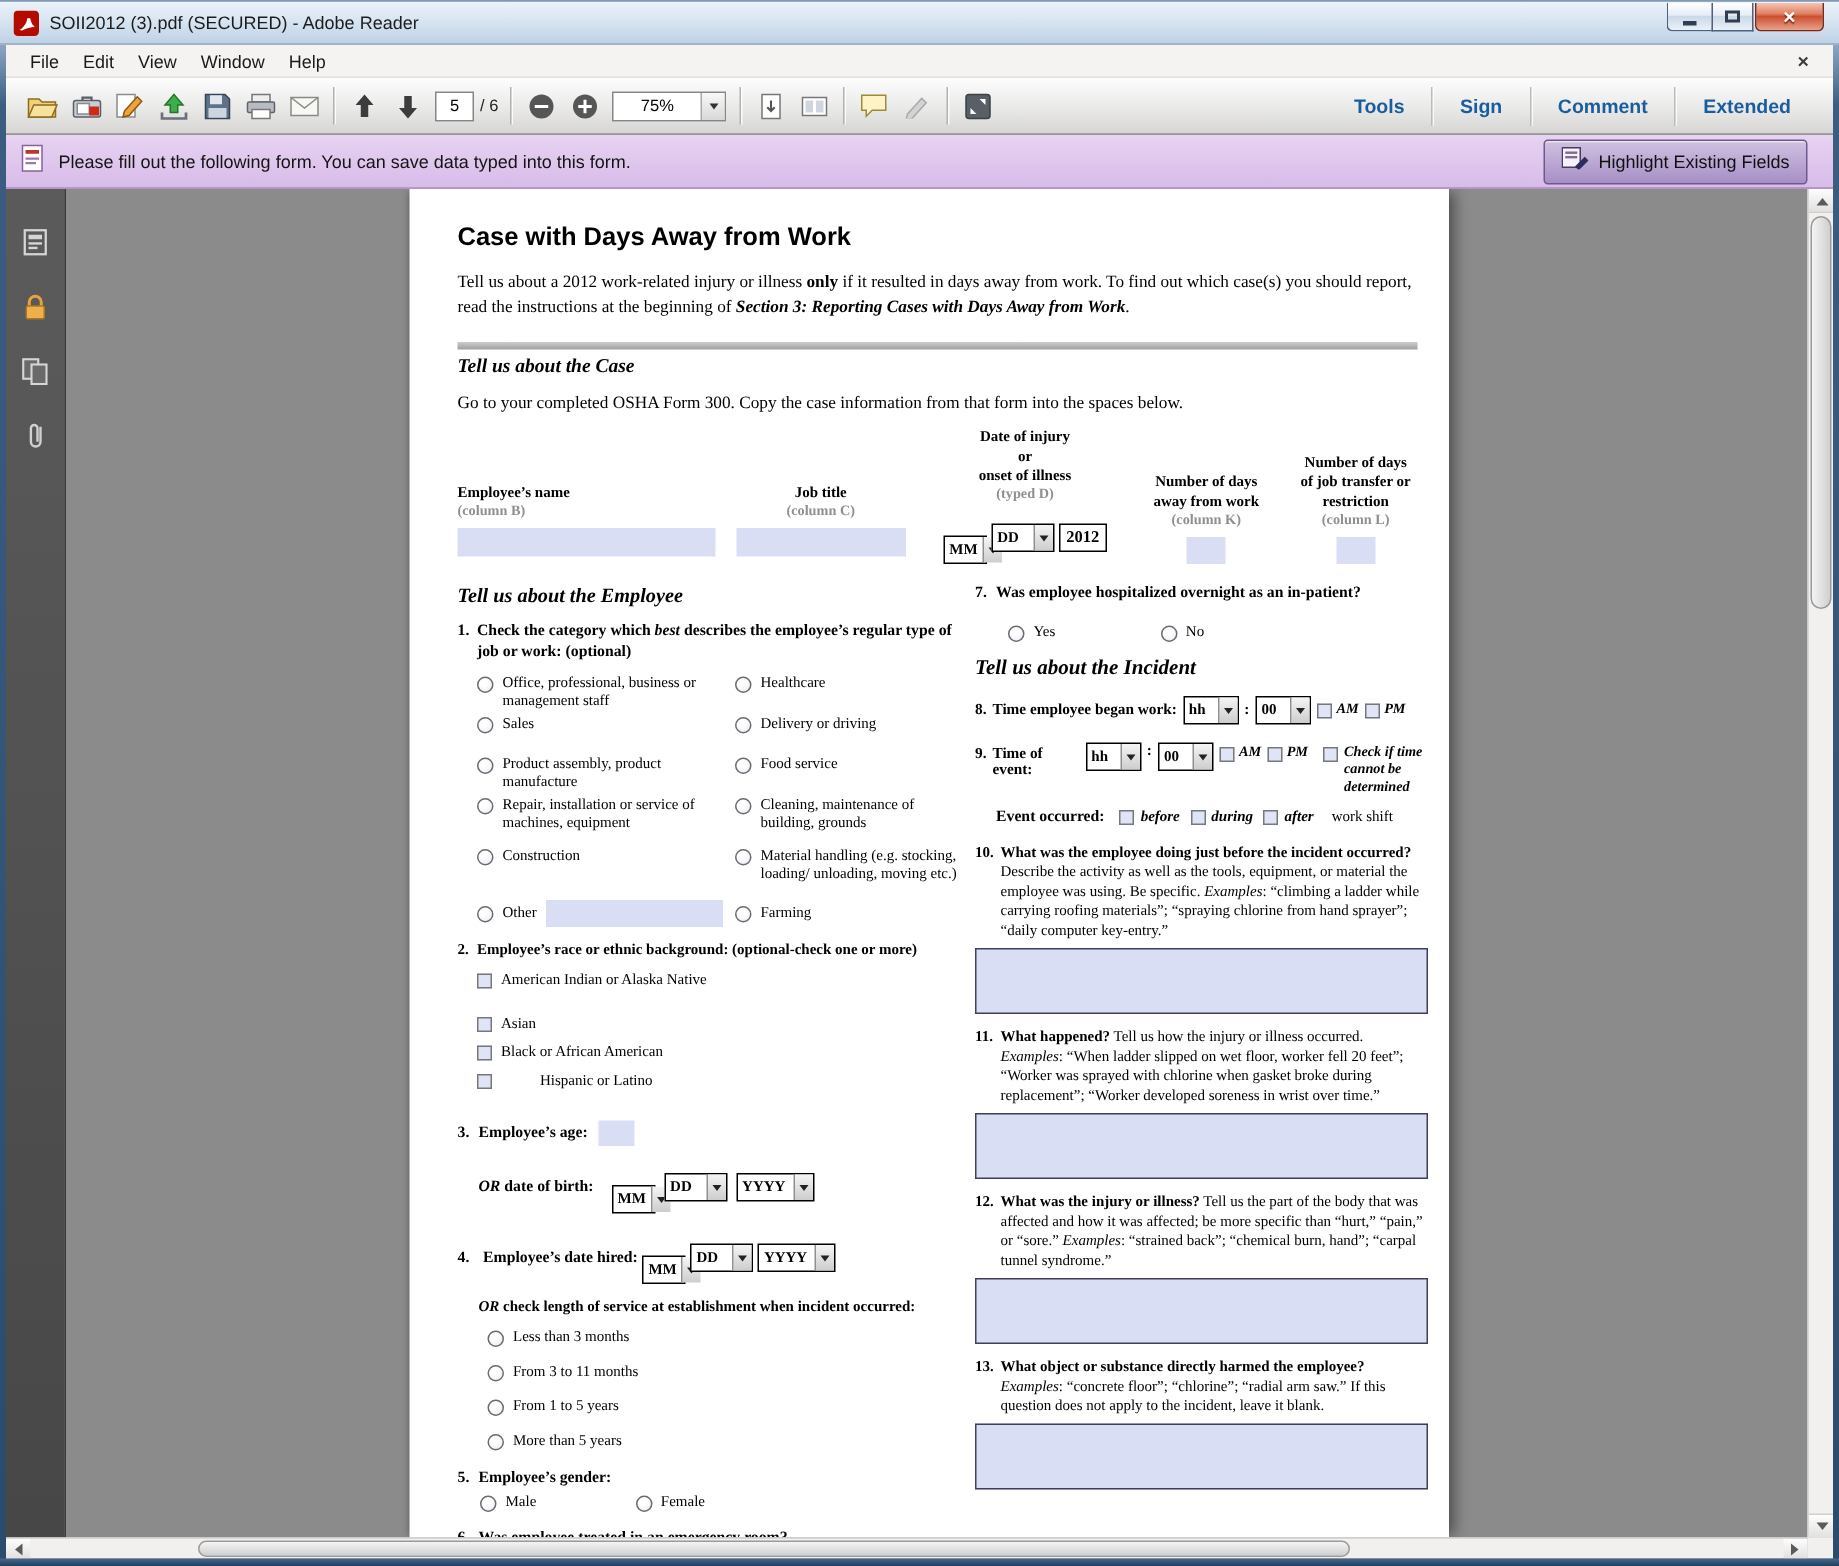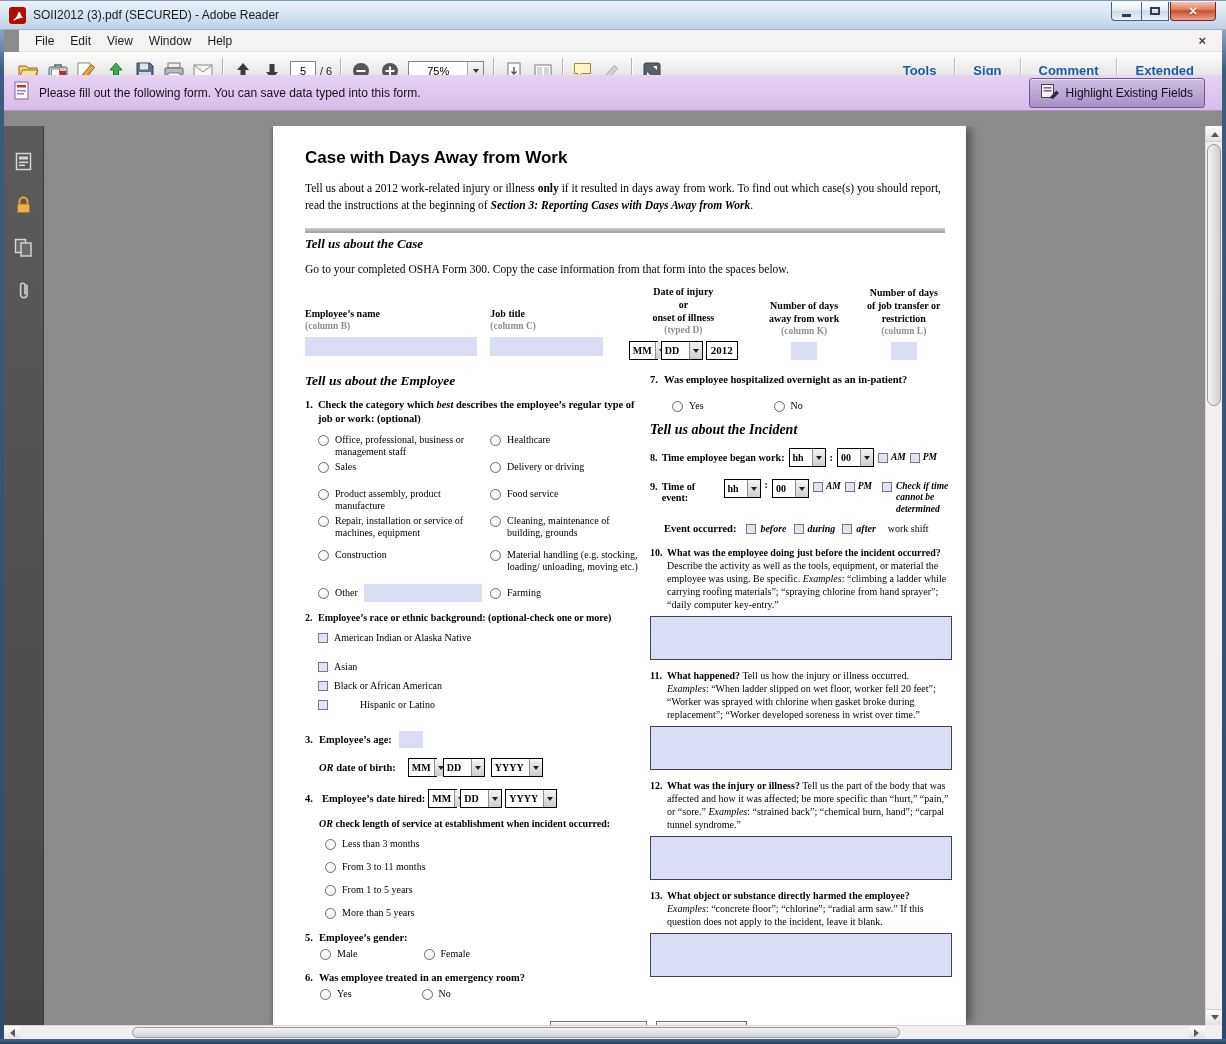--- a/index.html
+++ b/index.html
@@ -28,21 +28,21 @@
      background:linear-gradient(180deg,#ffffff 0%,#e6edf5 45%,#ccd8e6 50%,#e9f2fb 100%); }
   .win-btn.min { width:30px; border-radius:0 0 0 4px; border-right:0; }
   .win-btn.max { width:28px; }
   .win-btn.close { width:46px; margin-left:1px; border-radius:0 0 4px 4px; border-color:#7e2914;
      background:linear-gradient(180deg,#f6c4b4 0%,#e08064 40%,#cc4f30 50%,#e9a28c 100%); }
   .glyph-min { width:9px; height:3px; background:#2f3e52; margin-top:9px; }
   .glyph-max { width:10px; height:8px; border:2px solid #2f3e52; }
   .glyph-close { color:#fff; font-size:14px; font-weight:bold; line-height:1; text-shadow:0 1px 1px #7e2914; }
 
   
-  .menubar { position:absolute; top:30px; left:19px; right:4px; height:22px; background:#f4f3f1;
+  .menubar { position:absolute; top:30px; left:4px; right:4px; height:22px; background:#f4f3f1;
      border-bottom:1px solid #e3e0da; display:flex; align-items:center; padding:0 8px; z-index:40; }
   .menu-item { font-size:12px; color:#1a1a1a; padding:3px 8px; }
   .menubar-close { margin-left:auto; color:#3c3c3c; font-size:13px; font-weight:bold; padding-right:8px; }
 
   
   .toolbar { position:absolute; top:52px; left:4px; right:4px; height:38px;
      background:linear-gradient(180deg,#fdfdfd,#e9e9e8 55%,#d6d5d4);
      border-bottom:1px solid #959595; display:flex; align-items:center; padding:0 10px; z-index:40; }
   .tb-btn { width:29px; height:29px; display:flex; align-items:center; justify-content:center; flex:none; }
   .tb-sep { width:1px; height:25px; background:#b2b2b2; box-shadow:1px 0 0 rgba(255,255,255,.85); margin:0 5px; flex:none; }
@@ -52,21 +52,21 @@
   .zoom-box { display:flex; align-items:stretch; border:1px solid #868686; background:#fff; height:20px; margin:0 4px; }
   .zoom-val { font-size:11px; padding:3px 18px 0; min-width:36px; text-align:right; }
   .zoom-dd { width:16px; border-left:1px solid #a9a9a9; background:linear-gradient(#f8f8f8,#d8d8d8);
      display:flex; align-items:center; justify-content:center; }
   .tri-down { width:0; height:0; border:3.5px solid transparent; border-top:4.5px solid #333; margin-top:4px; }
   .tb-right { margin-left:auto; display:flex; align-items:center; height:100%; }
   .tb-label { font-size:13px; font-weight:bold; color:#1a5d9e; padding:0 18px; }
   .tb-rsep { width:1px; height:26px; background:#bcbcbc; box-shadow:1px 0 0 rgba(255,255,255,.8); }
 
   
-  .infobar { position:absolute; top:75px; left:4px; right:4px; height:36px;
+  .infobar { position:absolute; top:90px; left:4px; right:4px; height:36px;
      background:linear-gradient(180deg,#e7d3f2,#d8bbe9); border-bottom:1px solid #b493ca;
      display:flex; align-items:center; padding:0 10px; z-index:40; }
   .infobar-msg { font-size:12px; color:#141414; margin-left:9px; }
   .hef-btn { margin-left:auto; margin-right:7px; height:30px; display:flex; align-items:center; gap:7px;
      padding:0 11px; border:1px solid #70588f; border-radius:3px;
      background:linear-gradient(180deg,#cfc1e1,#a78fc7); box-shadow:inset 0 1px 0 rgba(255,255,255,.55);justify-content:center; }
   .hef-label { font-size:12px; color:#101010; }
 
   
   .sidebar { position:absolute; left:4px; top:126px; bottom:19px; width:40px;
@@ -108,34 +108,34 @@
   .intro { font-size:11.5px; line-height:1.45; max-width:648px; }
   .graybar { height:5px; width:640px; background:linear-gradient(#cdcdcd,#9f9f9f); margin:15px 0 3px; }
   .sec-head { font-size:13px; font-weight:bold; font-style:italic; margin:2px 0 11px; }
   .instruction { font-size:11.5px; margin-bottom:10px; }
 
   .case-table { display:flex; align-items:flex-end; gap:12px; margin-top:2px; }
   .ct-label { font-size:10px; font-weight:bold; line-height:1.3; }
   .ct-label.pre { white-space:pre-line; }
   .ct-sub { font-size:9.5px; font-weight:bold; color:#8f8f8f; margin-top:1px; }
   .ct-center { text-align:center; }
-  .ct-name { width:180px; } .ct-job { width:118px; } .ct-date { width:140px; }
+  .ct-name { width:180px; } .ct-job { width:118px;text-align:center; } .ct-date { width:140px; }
   .ct-k { width:86px; } .ct-l { width:96px; }
   .tfield { background:#d9def5; display:inline-block; }
   .name-field { width:172px; height:19px; margin-top:6px; }
   .job-field { width:113px; height:19px; margin-top:6px; }
   .date-fields { display:flex; gap:3px; justify-content:center; align-items:center; margin-top:6px; }
   .small-field { width:26px; height:18px; margin:6px auto 0; display:block; }
 
   .combo { display:inline-flex; align-items:stretch; border:1px solid #000; background:#fff; height:19px; flex:none; }
   .combo-val { flex:1; font-size:10px; font-weight:bold; padding:3px 3px 0; text-align:left; white-space:nowrap; }
   .combo-btn { width:13px; flex:none; background:linear-gradient(#f5f5f5,#cdcdcd); border-left:1px solid #8f8f8f;
      display:flex; align-items:center; justify-content:center; }
   .combo-btn::after { content:""; width:0; height:0; border:3px solid transparent; border-top:4px solid #222; margin-top:4px; }
-  .w-mm { width:29px; } .w-dd { width:42px; } .w-yy { width:52px; } .w-hh { width:37px; }
+  .w-mm { width:29px;margin-top:16px; } .w-dd { width:42px; } .w-yy { width:52px; } .w-hh { width:37px; }
   .yearbox { border:1px solid #000; background:#fff; font-size:11px; font-weight:bold; height:19px; padding:2px 4px 0; }
 
   .form-body { display:flex; margin-top:13px; }
   .left-col { width:333px; flex:none; }
   .vrule { width:1px; background:#8c8c8c; margin:2px 10px 0 2px; }
   .right-col { width:302px; flex:none; }
 
   .col-head { font-size:13.5px; font-weight:bold; font-style:italic; margin-bottom:9px; }
   .q { font-size:10.5px; font-weight:bold; line-height:1.3; position:relative; padding-left:13px; margin-bottom:8px; }
   .q .qnum { position:absolute; left:0; }

